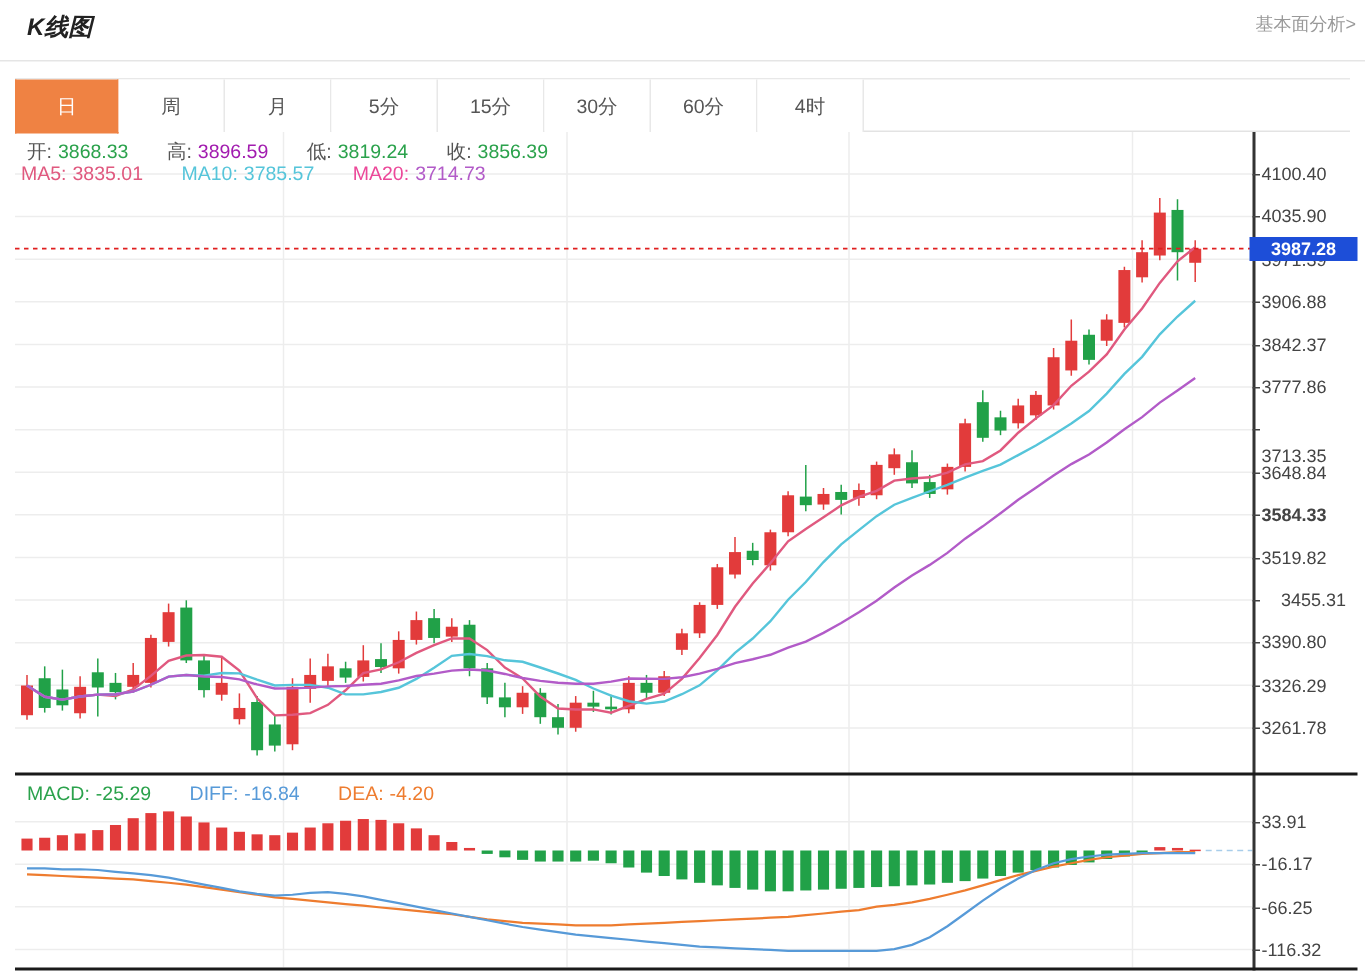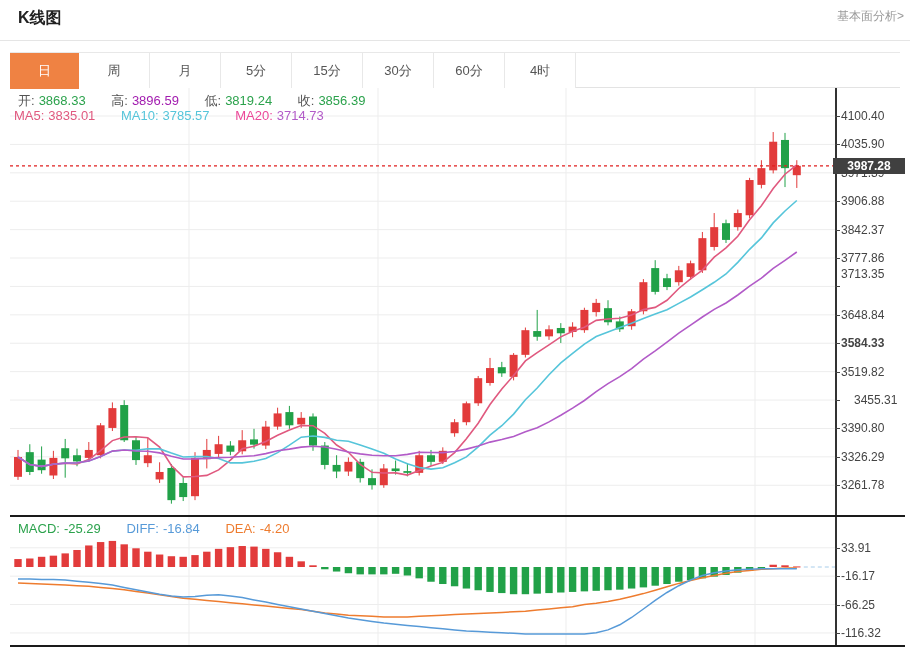--- a/index.html
+++ b/index.html
@@ -1,39 +1,39 @@
 <!DOCTYPE html>
 <html><head>
 <meta charset="utf-8">
 <style>
   html,body{margin:0;padding:0;background:#fff;font-family:"Liberation Sans",sans-serif;}
   #stage{position:relative;width:910px;height:652px;background:#fff;overflow:hidden;}
   .abs{position:absolute;}
-  #page-title{left:18px;top:8px;font-size:16px;font-weight:bold;color:#222;}
+  #page-title{left:18px;top:8px;font-size:16px;font-weight:bold;color:#222;font-style:italic;}
   #fund-link{right:6px;top:8px;font-size:12px;color:#999;cursor:pointer;margin-left:28px;}
   #top-divider{left:0;top:40px;width:910px;height:1px;background:#e5e5e5;}
   #tab-row{left:10px;top:52px;width:890px;height:36px;border-bottom:1px solid #e3e3e3;border-top:1px solid #e8e8e8;box-sizing:border-box;}
   .tab{float:left;width:70px;height:35px;line-height:35px;text-align:center;font-size:13px;color:#555;border-right:1px solid #e8e8e8;cursor:pointer;background:#fff;}
   .tab.first{border-left:1px solid #e8e8e8;width:67px;}
   .tab.active{background:#ef8243;color:#fff;border-color:#ef8243;height:36px;}
   #main-svg{left:10px;top:88px;}
   #macd-svg{left:10px;top:517px;}
   .info-row{font-size:13px;white-space:nowrap;z-index:5;}
   #ohlc-row{left:18px;top:92px;}
   #ma-row{left:14px;top:108px;}
   #macd-row{left:18px;top:521px;}
   .info-row span{margin-right:4px;}
   .lbl{color:#555;}
   .gap{display:inline-block;width:14px;}
   #axis-line{left:835px;top:88px;width:2px;height:559px;background:#333;}
   #mid-sep{left:10px;top:515px;width:895px;height:2px;background:#1a1a1a;}
   #bottom-sep{left:10px;top:645px;width:895px;height:2px;background:#1a1a1a;}
   .tick-label{position:absolute;left:841px;font-size:12px;color:#444;}
   .tick-mark{position:absolute;left:835px;width:5px;height:1px;background:#444;}
-  #price-badge{left:833px;top:158px;width:72px;height:16px;background:#404040;color:#fff;font-size:12px;font-weight:bold;text-align:center;line-height:16px;z-index:8;}
+  #price-badge{left:833px;top:158px;width:72px;height:16px;background:#1d4ed8;color:#fff;font-size:12px;font-weight:bold;text-align:center;line-height:16px;z-index:8;}
 </style>
 </head>
 <body>
 
 <div id="stage">
   <div id="page-title" class="abs">K线图</div>
   <div id="fund-link" class="abs">基本面分析&gt;</div>
   <div id="top-divider" class="abs"></div>
 
   <div id="tab-row" class="abs">
@@ -316,21 +316,21 @@
       <div class="tick-label" style="top: 137.407px;">4035.90</div>
       <div class="tick-mark" style="top: 144.407px;"></div>
       <div class="tick-label" style="top: 165.813px;">3971.39</div>
       <div class="tick-mark" style="top: 172.813px;"></div>
       <div class="tick-label" style="top: 194.219px;">3906.88</div>
       <div class="tick-mark" style="top: 201.219px;"></div>
       <div class="tick-label" style="top: 222.625px;">3842.37</div>
       <div class="tick-mark" style="top: 229.625px;"></div>
       <div class="tick-label" style="top: 251.031px;">3777.86</div>
       <div class="tick-mark" style="top: 258.031px;"></div>
-      <div class="tick-label" style="top: 267px;">3713.35</div>
+      <div class="tick-label" style="top: 297px;">3713.35</div>
       <div class="tick-mark" style="top: 286.437px;"></div>
       <div class="tick-label" style="top: 307.843px;">3648.84</div>
       <div class="tick-mark" style="top: 314.843px;"></div>
       <div class="tick-label" style="top: 336.249px; font-weight: bold;">3584.33</div>
       <div class="tick-mark" style="top: 343.249px;"></div>
       <div class="tick-label" style="top: 364.655px;">3519.82</div>
       <div class="tick-mark" style="top: 371.655px;"></div>
       <div class="tick-label" style="top: 393.061px; margin-left: 13px;">3455.31</div>
       <div class="tick-mark" style="top: 400.061px;"></div>
       <div class="tick-label" style="top: 421.467px;">3390.80</div>

